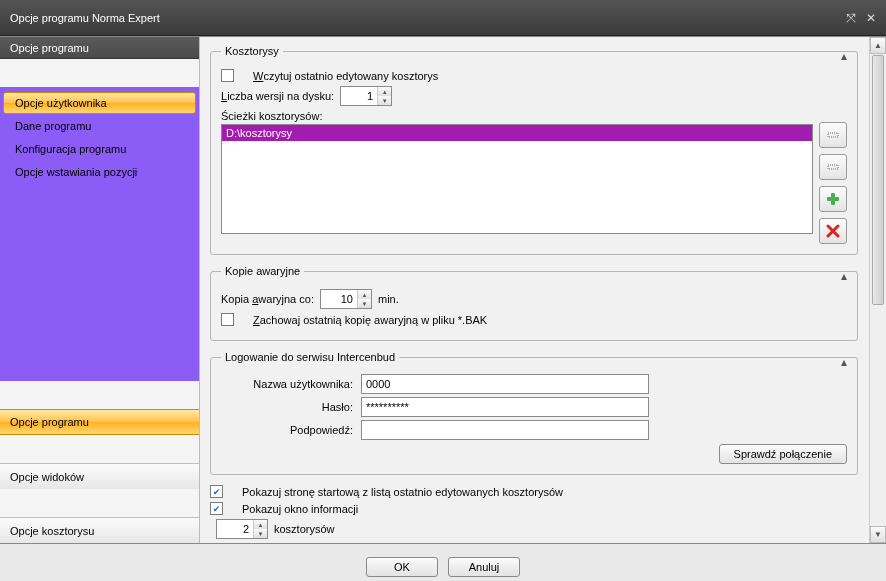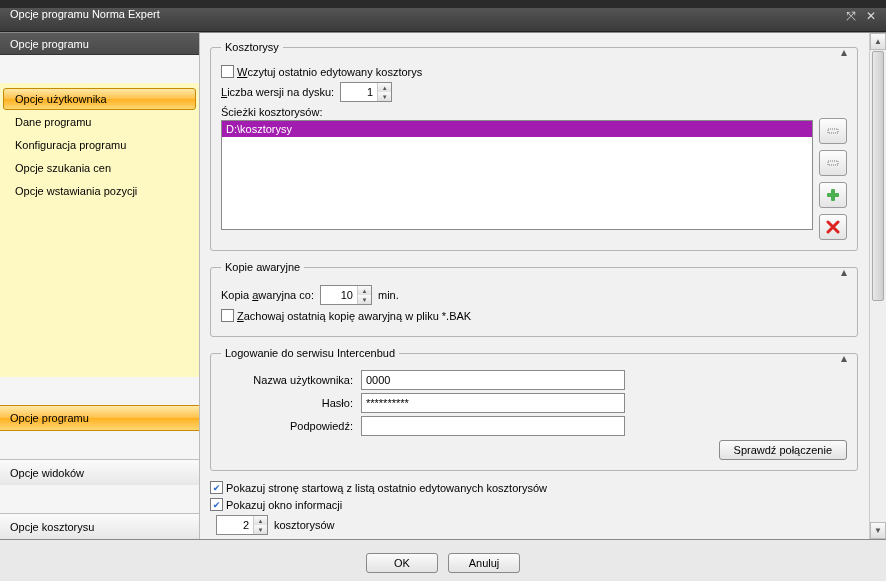--- a/index.html
+++ b/index.html
@@ -7,27 +7,27 @@
     margin: 0;
     font-family: Tahoma, Verdana, sans-serif;
     font-size: 11px;
     background: #2a2a2a;
     width: 886px;
     height: 581px;
     overflow: hidden;
     color: #000;
   }
   .titlebar {
-    height: 24px;
+    height: 36px;
     background: linear-gradient(#545454, #3a3a3a);
     color: #fff;
     display: flex;
+    align-items: center;
     padding: 0 6px 0 10px;
     border-bottom: 1px solid #222;
-    margin-top: 8px;
   }
   .titlebar .title { flex: 1; }
   .titlebar .winbtn {
     width: 18px; height: 16px;
     display: inline-flex; align-items: center; justify-content: center;
     color: #ddd;
     margin-left: 2px;
     font-size: 12px;
   }
   .body {
@@ -50,21 +50,21 @@
     height: 22px;
     background: linear-gradient(#5b5b5b, #4a4a4a);
     color: #fff;
     padding: 0 10px;
     display: flex;
     align-items: center;
     border-bottom: 1px solid #333;
   }
   .navlist {
     flex: 1;
-    background: #fef9c3;
+    background: #8b5cf6;
     padding: 4px 3px;
   }
   .navitem {
     padding: 5px 12px;
     border-radius: 3px;
     margin: 1px 0;
     cursor: default;
   }
   .navitem.selected {
     background: linear-gradient(#ffe9a8, #ffc24b 49%, #ffb020 50%, #ffd772);
@@ -181,42 +181,41 @@
     cursor:default;
   }
   .footer {
     height:46px;
     background:#e9e9e9;
     display:flex;align-items:center;justify-content:center;
     padding:0 16px;gap:10px;
   }
   .formrow { display:flex;align-items:center;margin:3px 0; }
   .formrow .lbl { width:140px; text-align:right; padding-right:8px;}
-  .formrow input { width:264px; }
-  .checkbox { display:inline-flex;align-items:center;gap:3px; }
+  .formrow input { width:288px; }
+  .checkbox { display:inline-flex;align-items:center;gap:19px; }
   .checkbox .box { width:13px;height:13px;border:1px solid #7a7a7a;background:#fff;display:inline-flex;align-items:center;justify-content:center;font-size:9px;color:#2a6cd0;}
   .under { text-decoration: underline; }
 </style>
 </head>
 <body>
 
 <div class="titlebar">
   <span class="title">Opcje programu Norma Expert</span>
   <span class="winbtn">⤧</span>
   <span class="winbtn">✕</span>
 </div>
 
 <div class="body">
   <div class="sidebar">
     <div class="navhead">Opcje programu</div>
     <div class="navlist">
       <div class="navitem selected">Opcje użytkownika</div>
       <div class="navitem">Dane programu</div>
       <div class="navitem">Konfiguracja programu</div>
-      <div class="navitem">Opcje szukania cen</div>
       <div class="navitem">Opcje wstawiania pozycji</div>
     </div>
     <div class="navgroup selected">Opcje programu</div>
     <div class="navgroup">Opcje widoków</div>
     <div class="navgroup">Opcje kosztorysu</div>
   </div>
 
   <div class="main">
     <div class="content">
 

